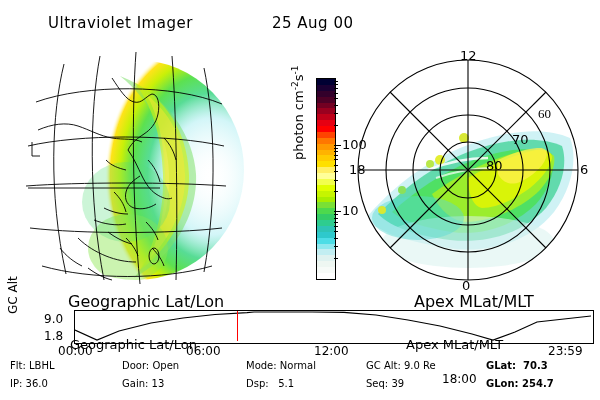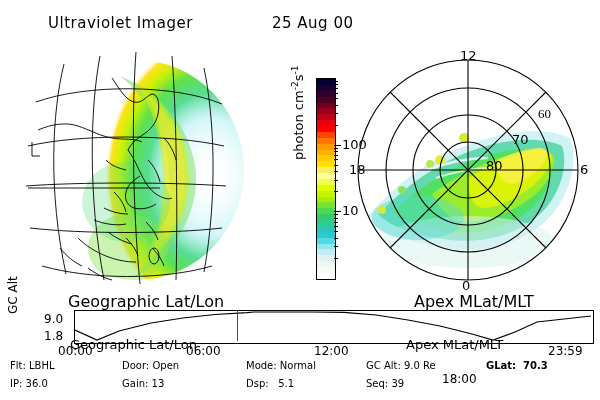--- a/index.html
+++ b/index.html
@@ -305,16 +305,17 @@
       <span class="scell c1">Door: Open</span>
       <span class="scell c2">Mode: Normal</span>
       <span class="scell c3">GC Alt: 9.0 Re</span>
       <span class="scell c4">GLat:  70.3</span>
     </div>
     <div class="srow" style="top:18px;">
       <span class="scell c0">IP: 36.0</span>
       <span class="scell c1">Gain: 13</span>
       <span class="scell c2">Dsp:   5.1</span>
       <span class="scell c3">Seq: 39</span>
+      <span class="scell c4">GLon: 254.7</span>
     </div>
   </div>
 
 </div>
 
 </body></html>

